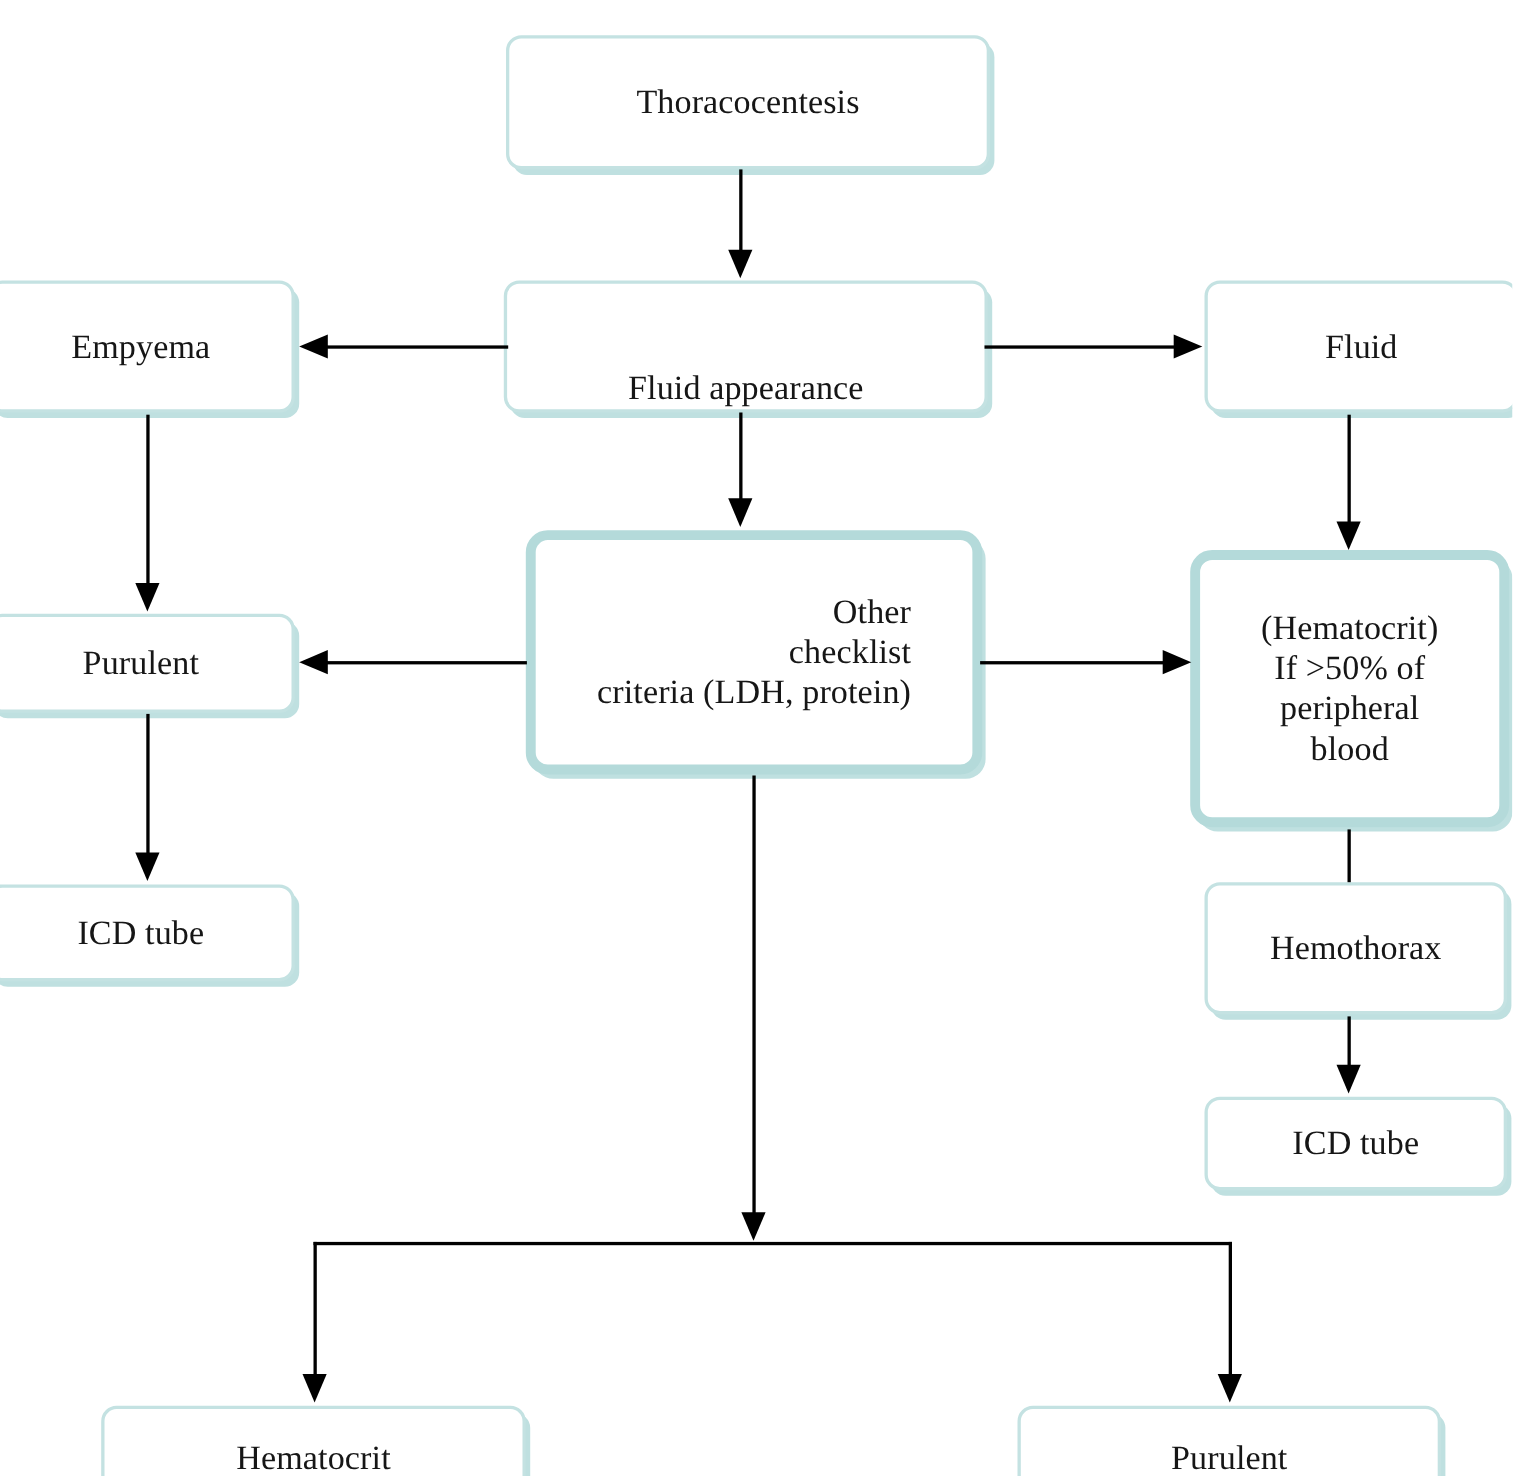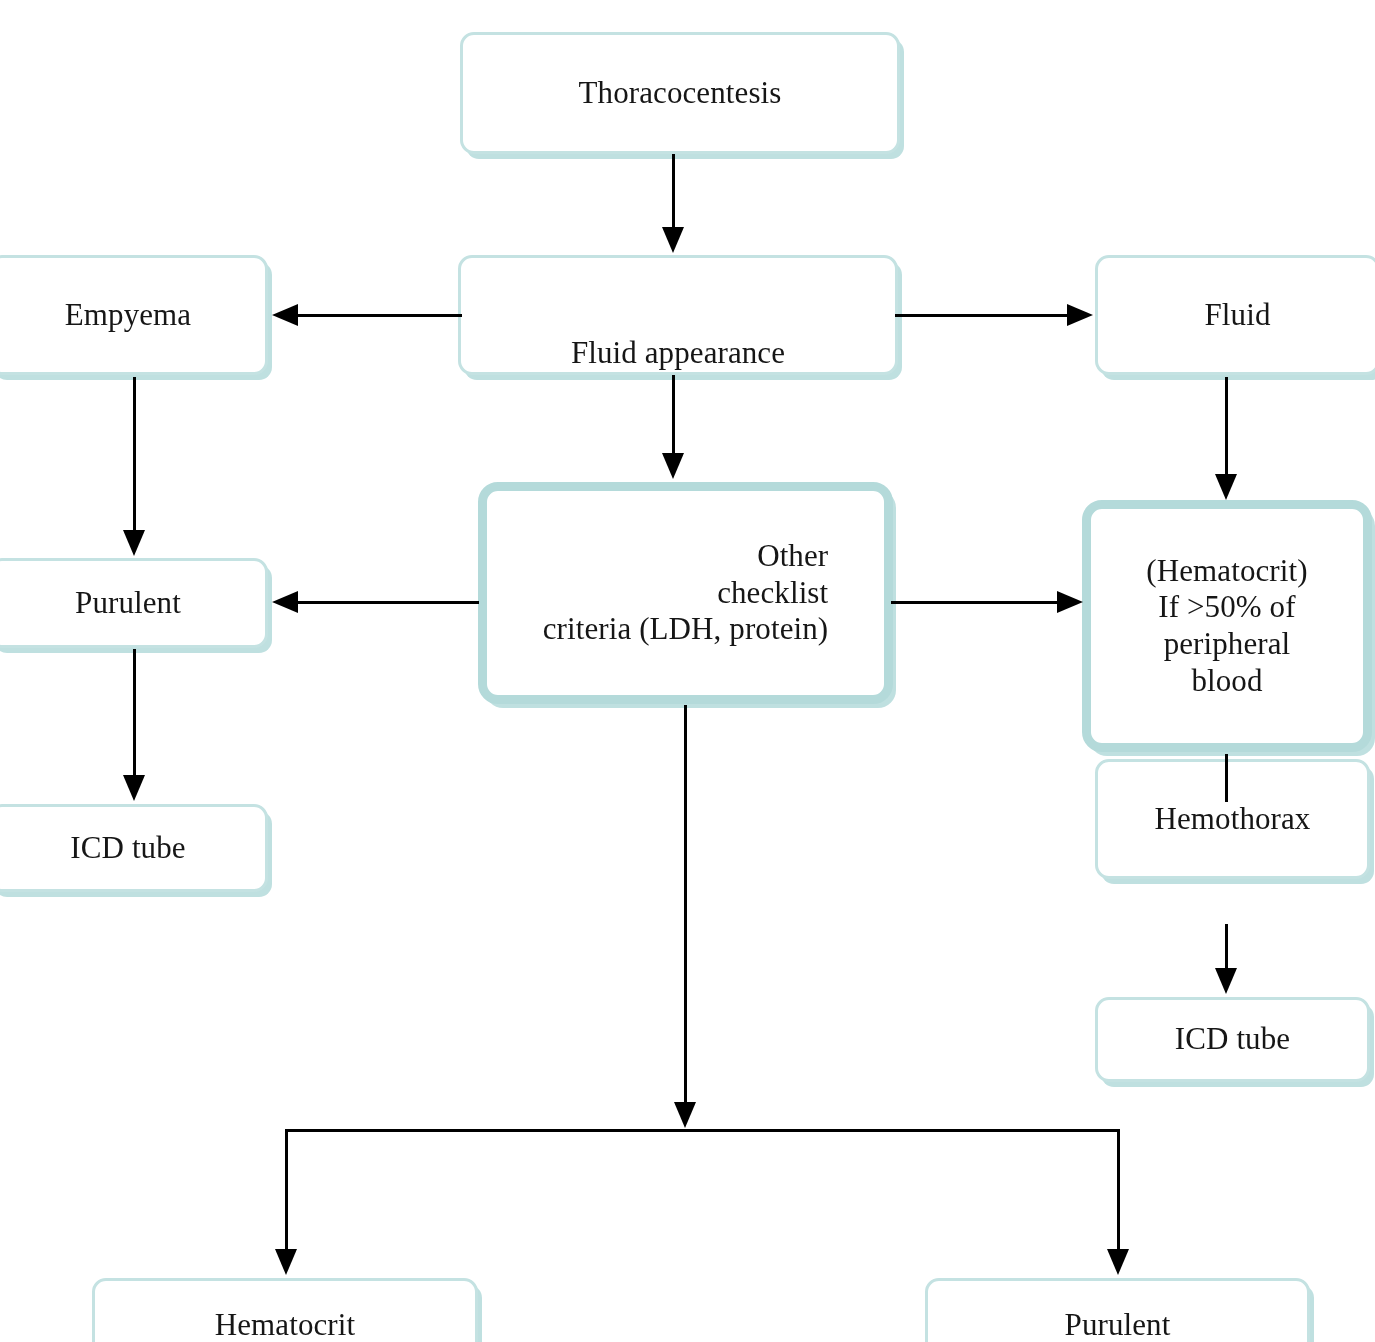--- a/index.html
+++ b/index.html
@@ -113,21 +113,21 @@
     <span class="label">(Hematocrit)
 If &gt;50% of
 peripheral
 blood</span>
   </div>
 
   <div class="node thin" style="left:-12px; top:777px; width:280px; height:88px;">
     <span class="label">ICD tube</span>
   </div>
 
-  <div class="node thin" style="left:1095px; top:732px; width:275px; height:120px;">
+  <div class="node thin" style="left:1095px; top:775px; width:275px; height:120px;">
     <span class="label">Hemothorax</span>
   </div>
 
   <div class="node thin" style="left:1095px; top:970px; width:275px; height:85px;">
     <span class="label">ICD tube</span>
   </div>
 
   <div class="node thin" style="left:92px; top:1251px; width:386px; height:95px;">
     <span class="label">Hematocrit</span>
   </div>

